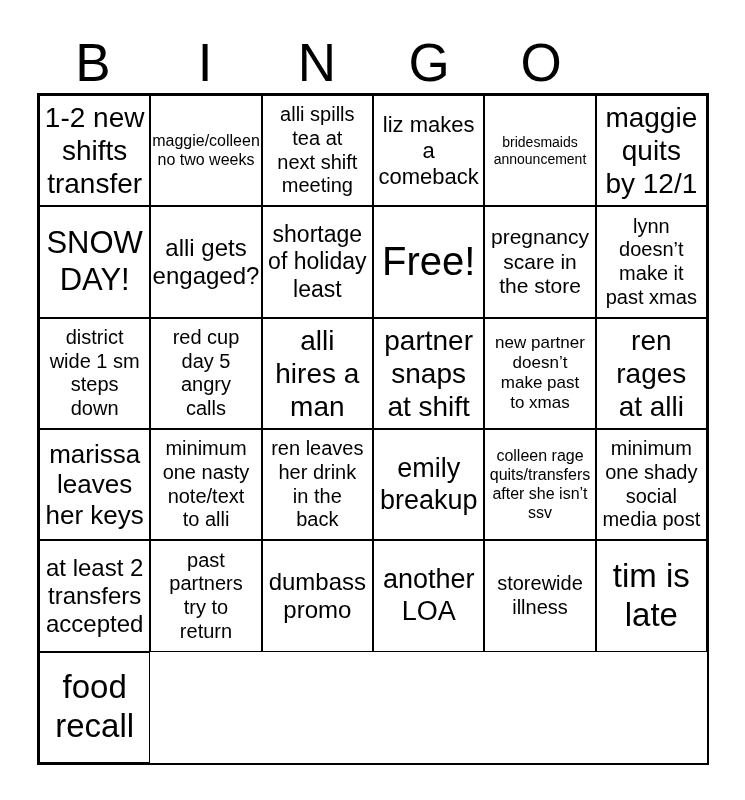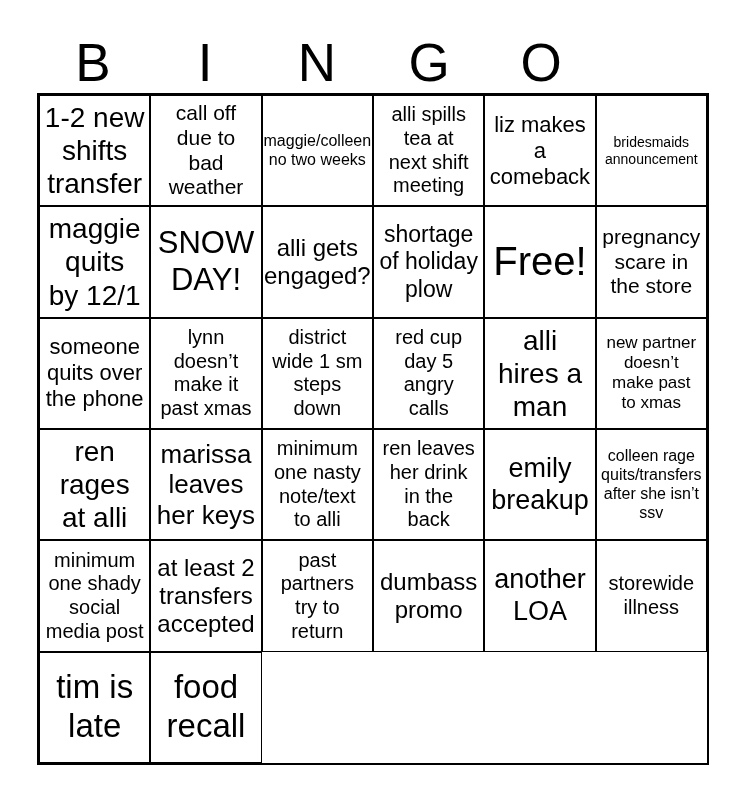--- a/index.html
+++ b/index.html
@@ -91,24 +91,20 @@
     <span class="title-letter">G</span>
     <span class="title-letter">O</span>
     <span class="title-letter"></span>
   </div>
 
   <div class="grid">
 
     <div class="cell fs28">1-2 new
 shifts
 transfer</div>
-    <div class="cell fs21">call off
-due to
-bad
-weather</div>
     <div class="cell fs15">maggie/colleen
 no two weeks</div>
     <div class="cell fs20">alli spills
 tea at
 next shift
 meeting</div>
     <div class="cell fs22">liz makes
 a
 comeback</div>
 
@@ -116,45 +112,45 @@
 announcement</div>
     <div class="cell fs28">maggie
 quits
 by 12/1</div>
     <div class="cell fs31">SNOW
 DAY!</div>
     <div class="cell fs24">alli gets
 engaged?</div>
     <div class="cell fs23">shortage
 of holiday
-plow</div>
+least</div>
     <div class="cell fs40">Free!</div>
 
     <div class="cell fs21">pregnancy
 scare in
 the store</div>
-    <div class="cell fs22">someone
-quits over
-the phone</div>
     <div class="cell fs20">lynn
 doesn’t
 make it
 past xmas</div>
     <div class="cell fs20">district
 wide 1 sm
 steps
 down</div>
     <div class="cell fs20">red cup
 day 5
 angry
 calls</div>
 
     <div class="cell fs28">alli
 hires a
 man</div>
+    <div class="cell fs28">partner
+snaps
+at shift</div>
     <div class="cell fs17">new partner
 doesn’t
 make past
 to xmas</div>
     <div class="cell fs28">ren
 rages
 at alli</div>
     <div class="cell fs26">marissa
 leaves
 her keys</div>

